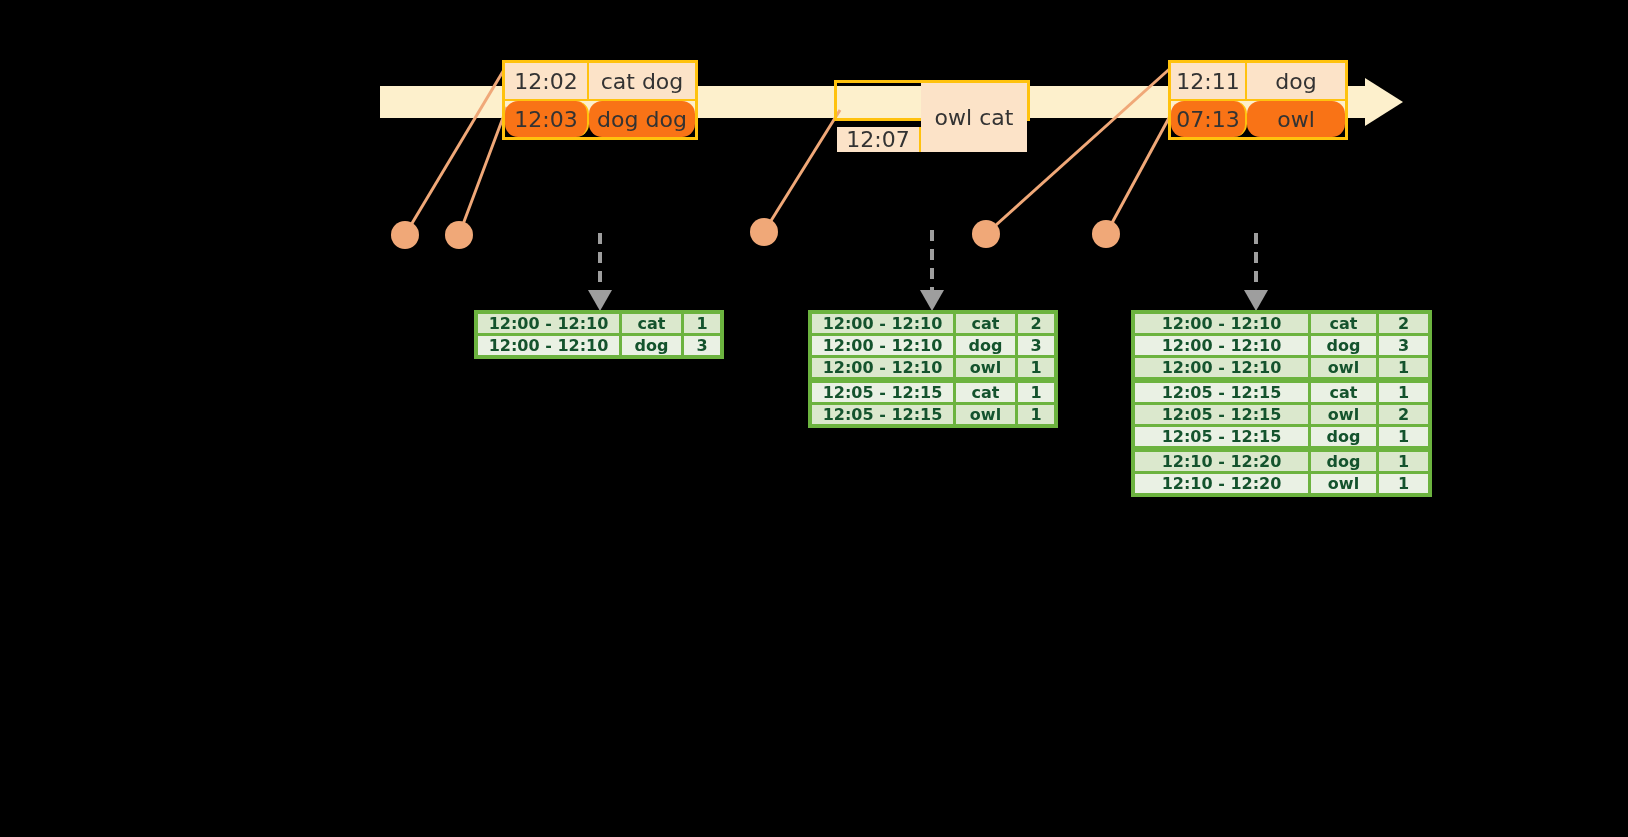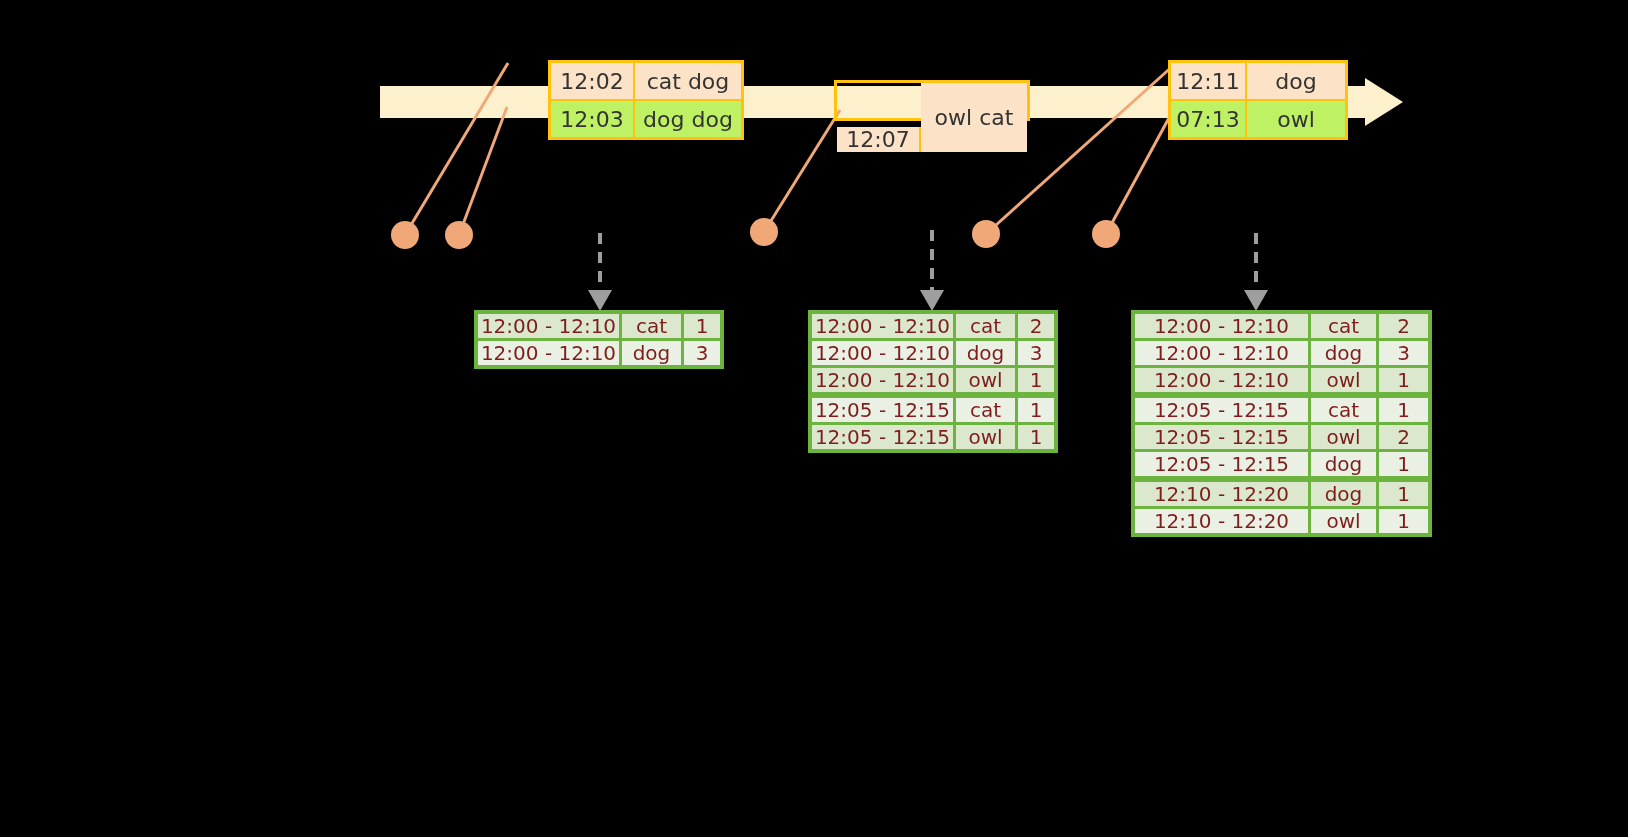--- a/index.html
+++ b/index.html
@@ -15,35 +15,35 @@
   .ev-box{position:absolute;border:3px solid #ffc20e;box-sizing:border-box;
           display:flex;flex-direction:column;}
   .ev-row{display:flex;flex:1;}
   .ev-row + .ev-row{border-top:2px solid #ffc20e;}
   .ev-time{display:flex;align-items:center;justify-content:center;
            border-right:2px solid #ffc20e;box-sizing:border-box;
            font-size:22px;color:#333;}
   .ev-words{display:flex;align-items:center;justify-content:center;
             box-sizing:border-box;font-size:22px;color:#333;flex:1;}
   .sh-a .ev-time,.sh-a .ev-words{background:#fce3c8;}
-  .sh-b .ev-time,.sh-b .ev-words{background:#bef264;}
+  .sh-b .ev-time,.sh-b .ev-words{background:#f97316;border-radius:13px;}
 
   
   .dot{position:absolute;width:28px;height:28px;border-radius:50%;
        background:#f0a878;}
   svg.lines{position:absolute;left:0;top:0;width:1628px;height:837px;
             pointer-events:none;}
 
   
   .rt{position:absolute;border:4px solid #6cb33f;box-sizing:border-box;
       display:flex;flex-direction:column;background:#6cb33f;}
   .rt-row{display:flex;flex:1;}
   .rt-win,.rt-key,.rt-cnt{display:flex;align-items:center;justify-content:center;
-      box-sizing:border-box;font-size:20px;color:#7f1d1d;
-      border-right:3px solid #6cb33f;border-bottom:3px solid #6cb33f;}
+      box-sizing:border-box;font-size:16px;color:#14532d;
+      border-right:3px solid #6cb33f;border-bottom:3px solid #6cb33f;font-weight:bold;}
   .rt-cnt{border-right:none;}
   .rt-row:last-child .rt-win,
   .rt-row:last-child .rt-key,
   .rt-row:last-child .rt-cnt{border-bottom:none;}
   .rt-row.grp .rt-win,.rt-row.grp .rt-key,.rt-row.grp .rt-cnt{border-bottom-width:6px;}
   .shade0 .rt-win,.shade0 .rt-key,.shade0 .rt-cnt{background:#dbe8cd;}
   .shade1 .rt-win,.shade1 .rt-key,.shade1 .rt-cnt{background:#eaf1e4;}
 </style>
 </head>
 <body>
@@ -66,21 +66,21 @@
       <line x1="932" y1="230" x2="932" y2="290"></line>
       <line x1="1256" y1="233" x2="1256" y2="290"></line>
     </g>
     <g fill="#9e9e9e">
       <polygon points="588,290 612,290 600,311"></polygon>
       <polygon points="920,290 944,290 932,311"></polygon>
       <polygon points="1244,290 1268,290 1256,311"></polygon>
     </g>
   </svg>
 
-  <div class="ev-box" style="left:502px;top:60px;width:196px;height:80px;margin-left:46px;">
+  <div class="ev-box" style="left:502px;top:60px;width:196px;height:80px;">
     <div class="ev-row sh-a">
       <span class="ev-time" style="width:84px;">12:02</span>
       <span class="ev-words">cat dog</span>
     </div>
     <div class="ev-row sh-b">
       <span class="ev-time" style="width:84px;">12:03</span>
       <span class="ev-words">dog dog</span>
     </div>
   </div>
 

